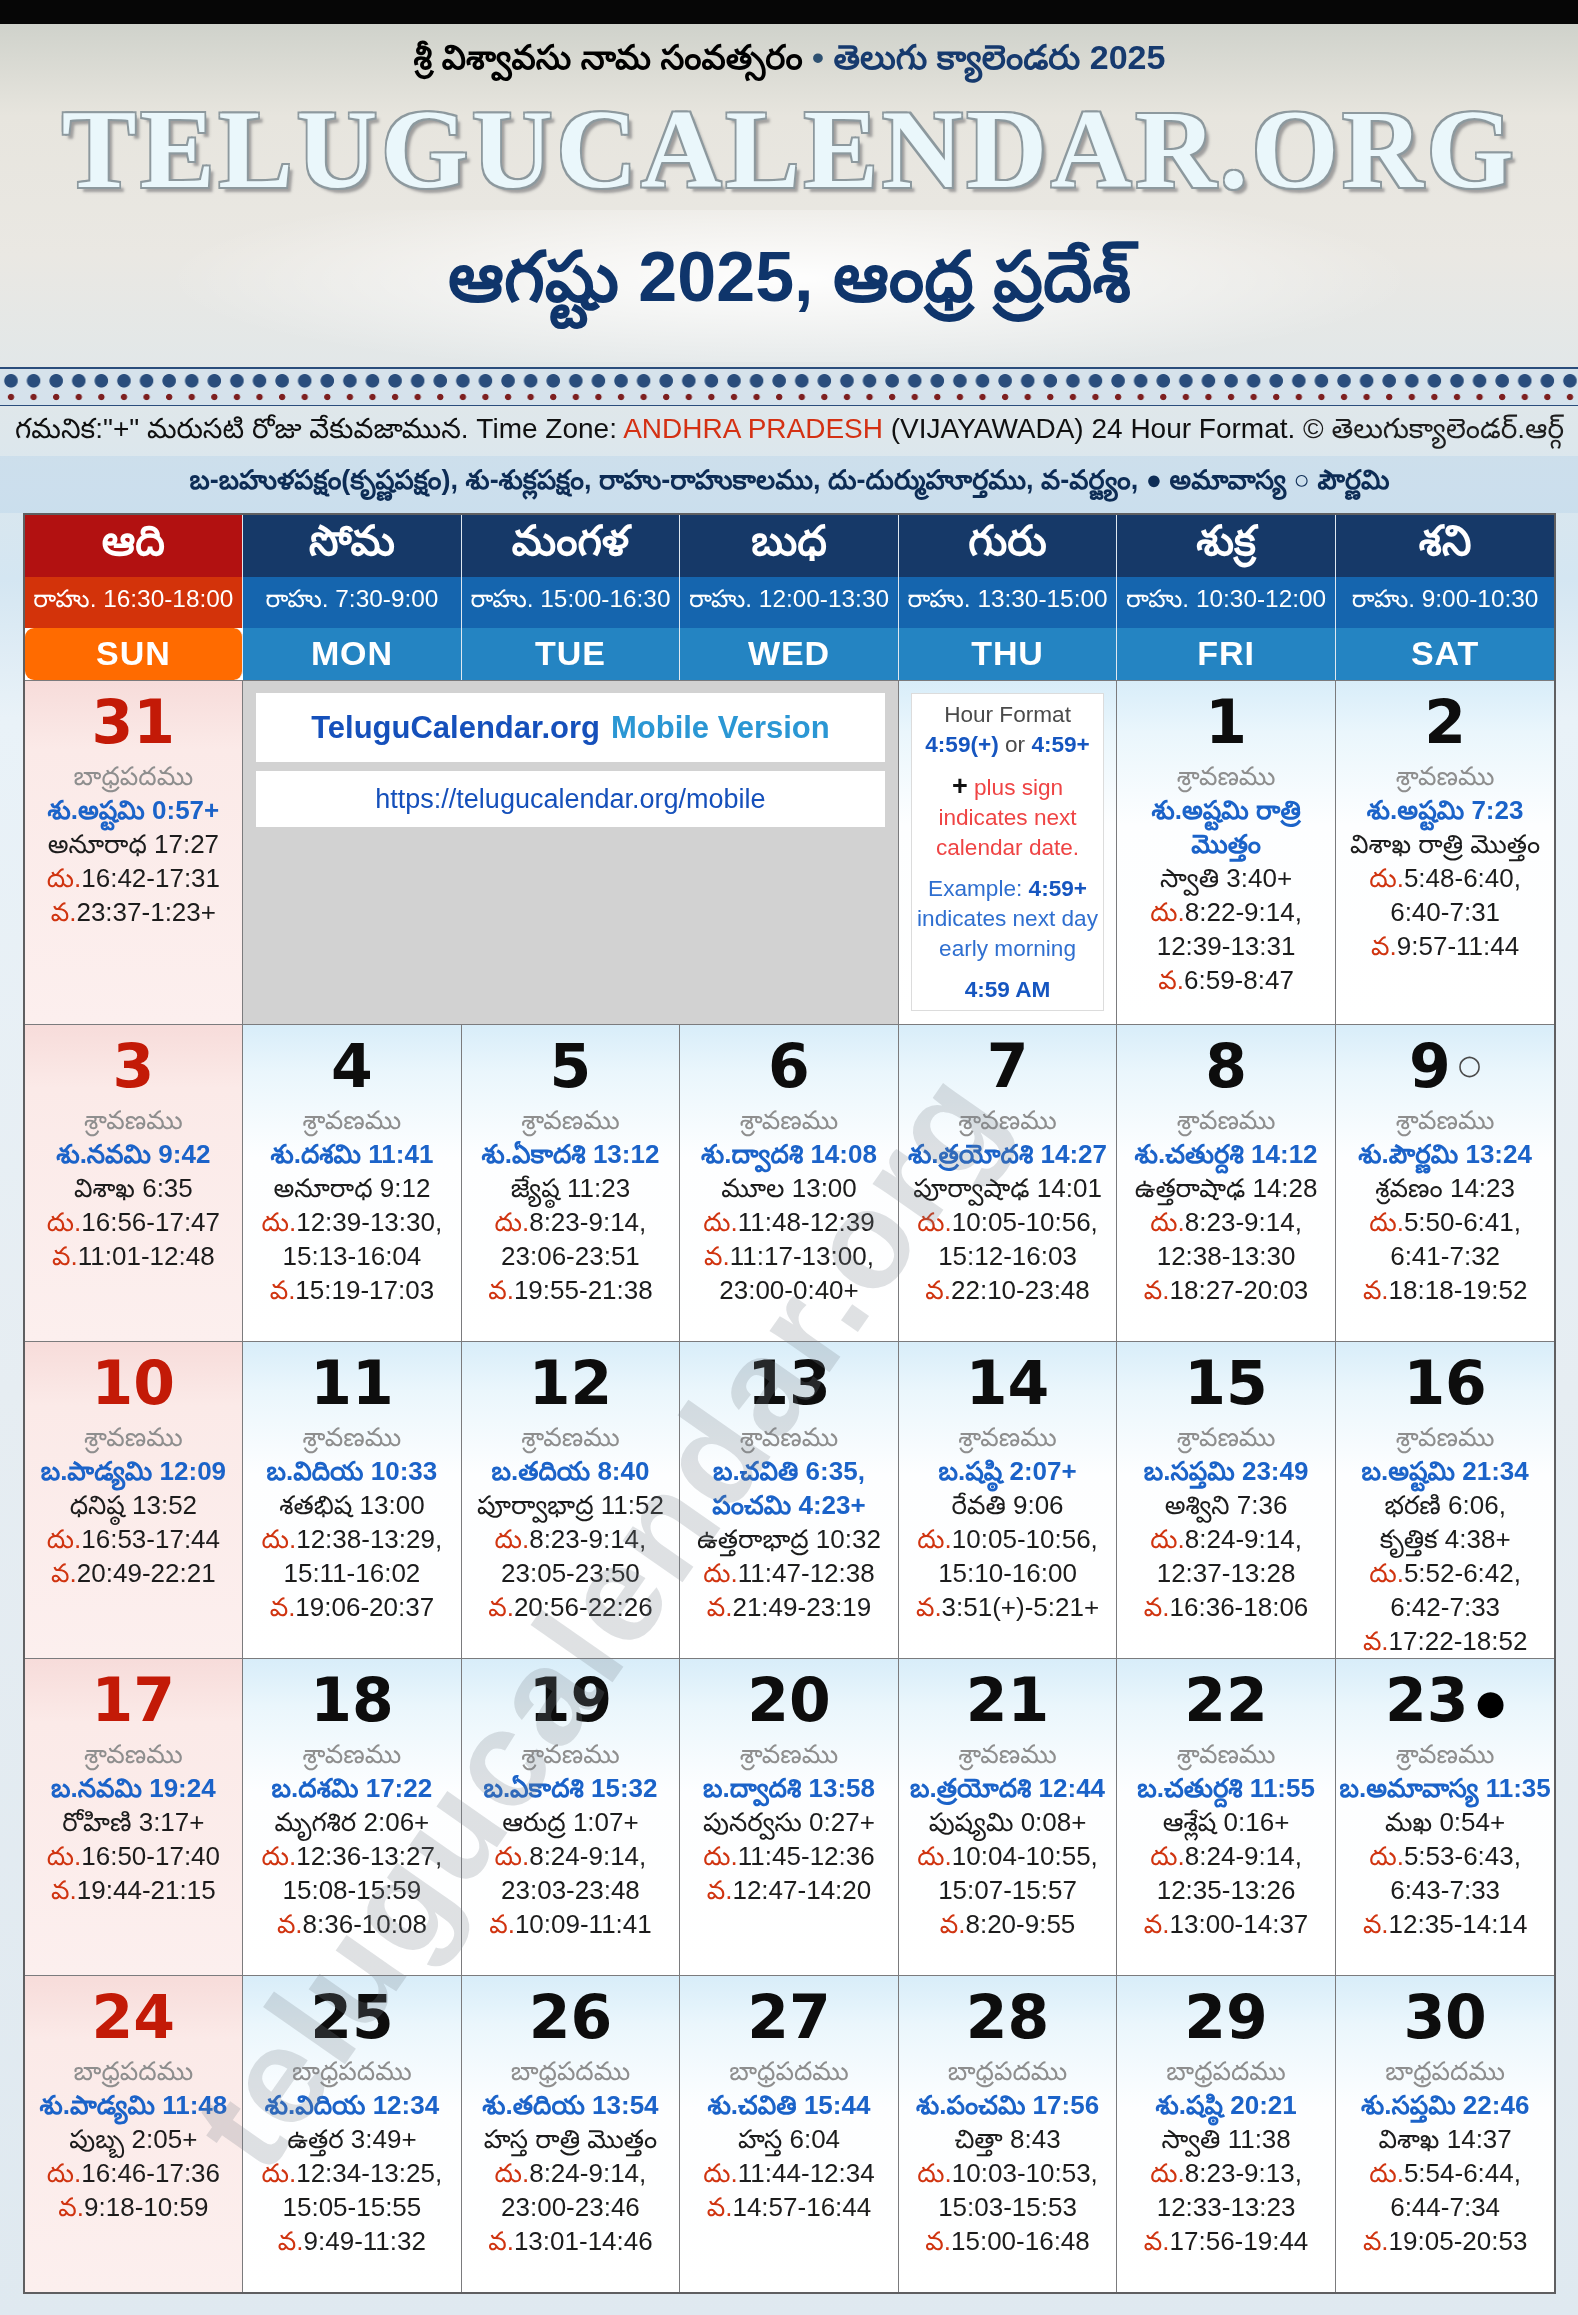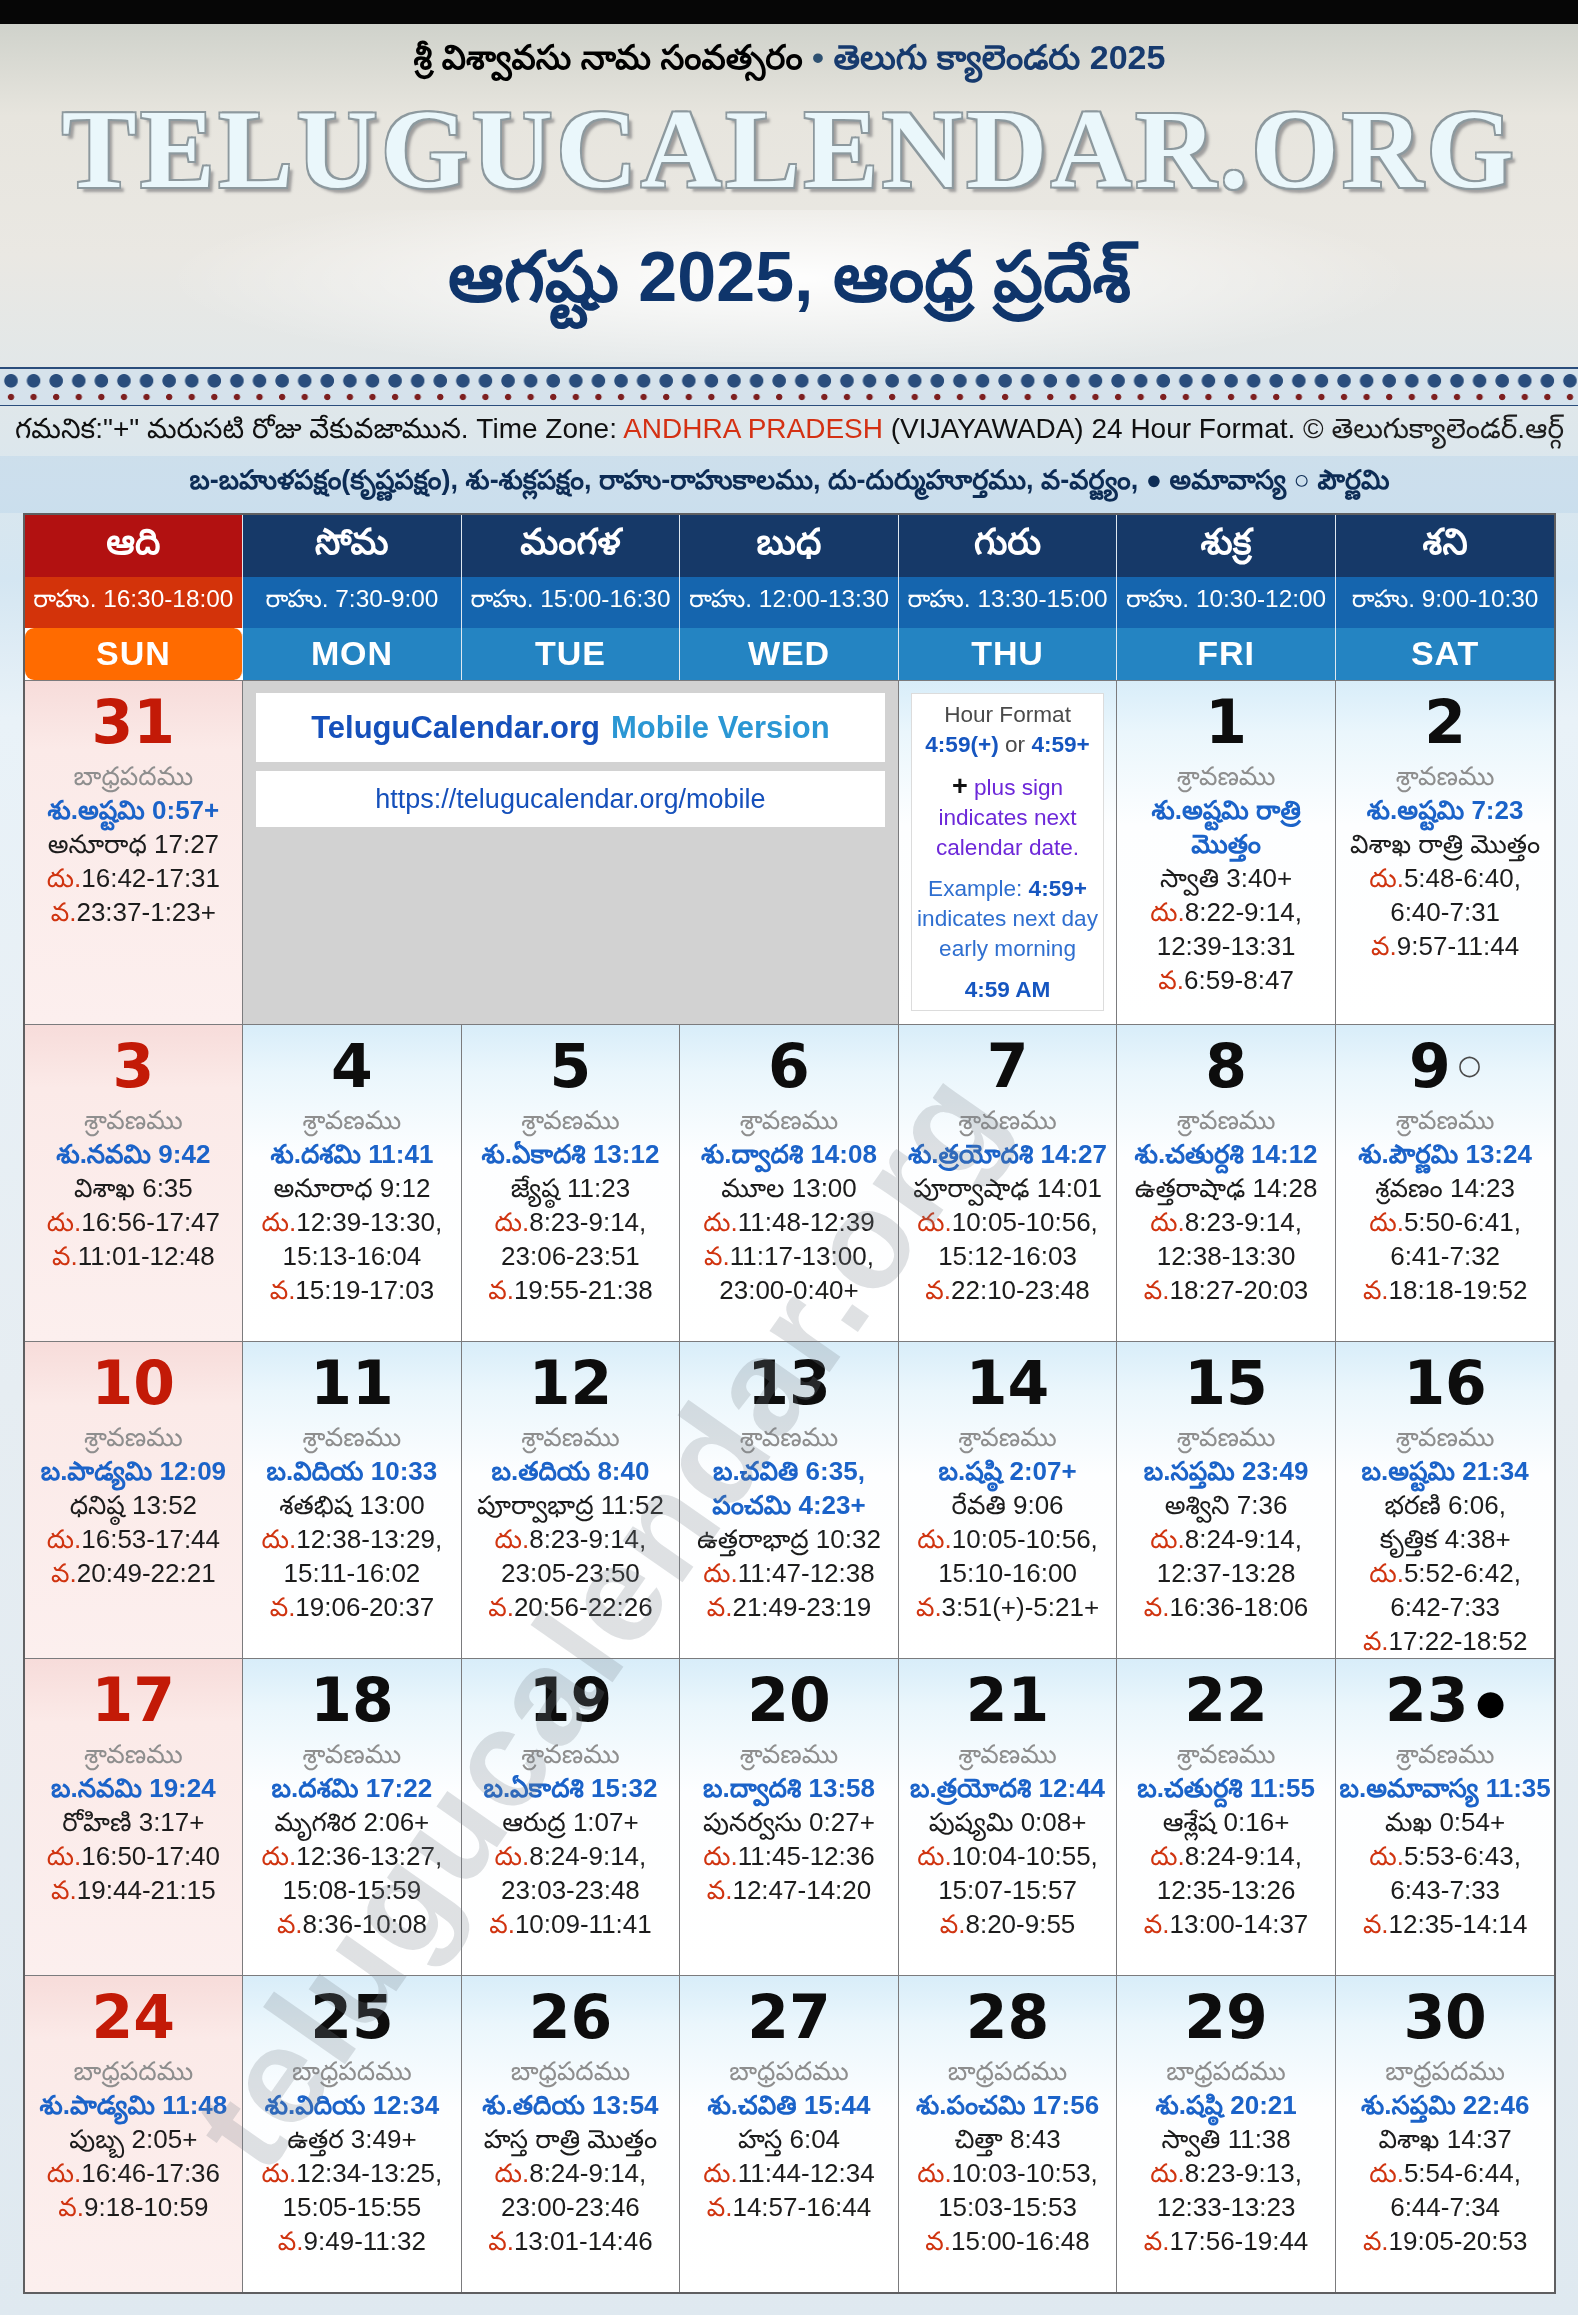--- a/index.html
+++ b/index.html
@@ -35,21 +35,21 @@
     border-top:2.7px solid #2a4d7c;border-bottom:1.8px solid #2a4d7c;
   }
   .notice{text-align:center;font-size:28px;color:#101010;margin:7.2px 0 3.6px;}
   .notice .tzv{color:#d43113;}
   .notice .cr{color:#1d1d1d;}
   .legend{text-align:center;font-size:27px;font-weight:bold;color:#0d2c55;padding:9px 0 11px;background:rgba(186,213,234,.45);}
   .cal{margin:0 22.6px;border:2.7px solid #5f5f61;background:#fff;position:relative;}
   .grid{display:grid;grid-template-columns:repeat(7,1fr);}
   .th-cell{display:flex;align-items:center;justify-content:center;color:#fff;border-right:1.8px solid #dfe8f0;}
   .th-cell:last-child{border-right:0;}
-  .th-telugu .th-cell{background:#163968;height:62px;font-size:36px;font-weight:bold;}
+  .th-telugu .th-cell{background:#163968;height:62px;font-size:42px;font-weight:bold;}
   .th-telugu .th-cell.sun{background:#b21111;}
   .th-rahu .th-cell{background:#1565ae;height:51px;font-size:24.4px;}
   .th-rahu .th-cell.sun{background:#d3330a;}
   .th-eng .th-cell{background:#2484c2;height:52px;font-size:34px;font-weight:bold;letter-spacing:0.9px;}
   .th-eng .th-cell.sun{background:#ff6b00;border-radius:9px;}
   .wrow .cell{
     border-right:1.8px solid #7b7b7d;border-top:1.8px solid #7b7b7d;
     min-height:317px;box-sizing:border-box;
     background:linear-gradient(180deg,#d8edf9 0%,#eaf6fc 15%,#fdfeff 42%,#ffffff 100%);
   }
@@ -74,21 +74,21 @@
   .lk-blue{color:#1550bb;}
   .lk-orange{color:#f47b20;}
   .lk-green{color:#2f8b33;}
   .lk-dark{color:#3c3c3c;}
   .mb-url{height:56px;font-size:27px;color:#1550bb;}
   .cell.timefmt{padding:12.7px;}
   .tf-inner{background:#fff;border:0.9px solid #dcdcdc;height:100%;box-sizing:border-box;display:flex;flex-direction:column;justify-content:center;text-align:center;font-size:22.6px;padding:5.4px 1.8px;}
   .tf-line{line-height:30px;}
   .tf-line:nth-child(3),.tf-line:nth-child(6),.tf-line:nth-child(9){margin-top:11px;}
   .tf-gray{color:#4a4a4a;}
-  .tf-dark{color:#6d28d9;}
+  .tf-dark{color:#ef4444;}
   .tf-blue{color:#2f6fd0;}
   .tf-bblue{color:#1656c0;font-weight:bold;}
   .tf-plus{color:#111;font-weight:bold;font-size:27px;}
   .watermark{
     position:absolute;left:226px;top:2072px;transform:rotate(-55deg);transform-origin:left center;
     font-size:138px;font-weight:bold;color:rgba(122,130,136,.24);white-space:nowrap;letter-spacing:3.6px;
     pointer-events:none;z-index:30;
   }
 </style>
 </head>

